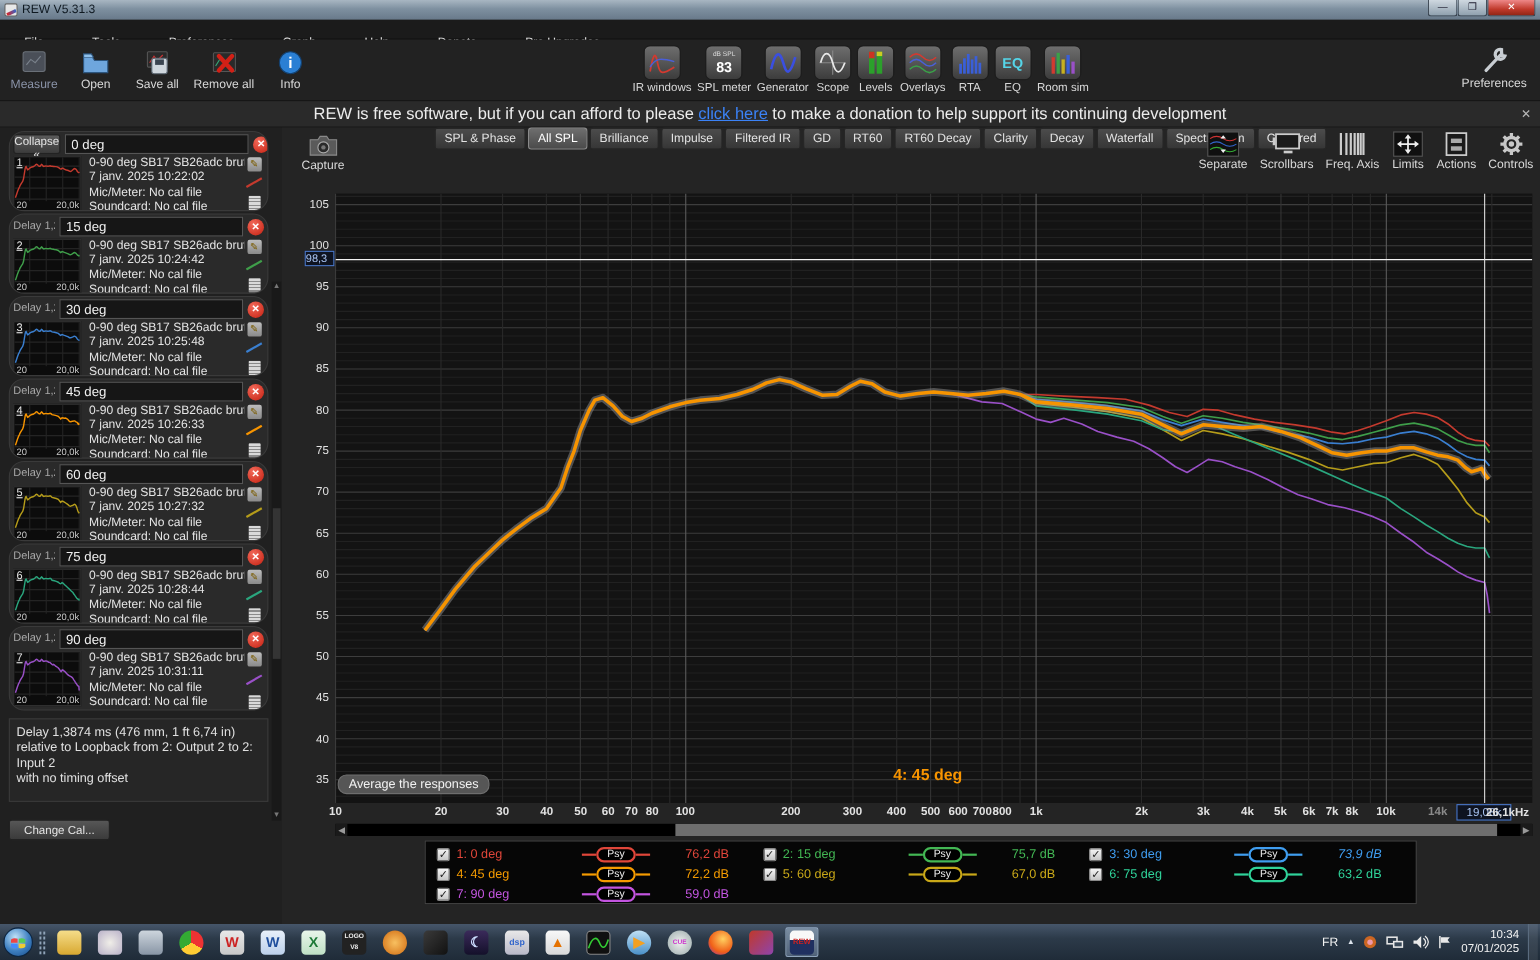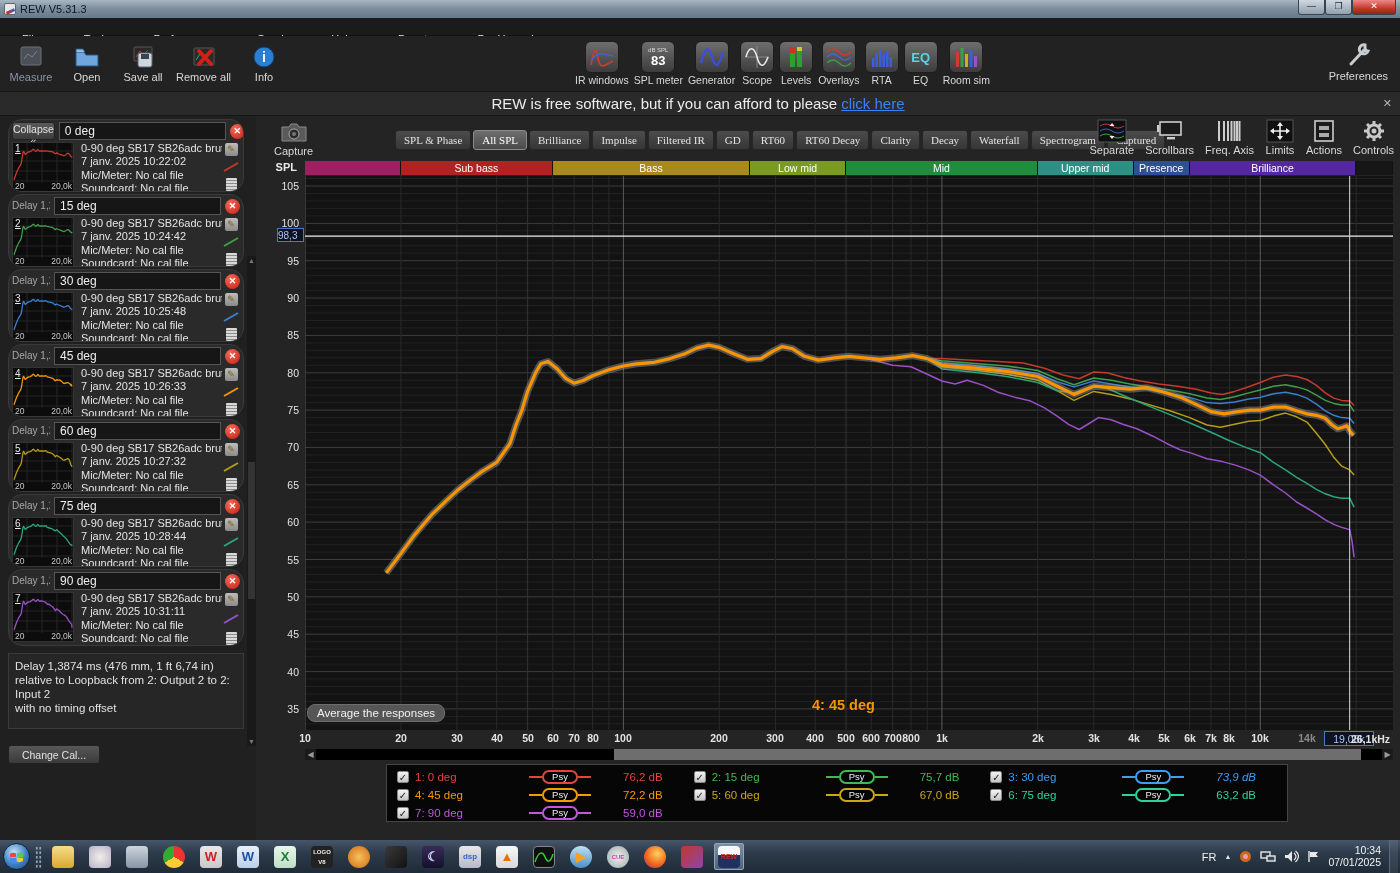--- a/index.html
+++ b/index.html
@@ -79,21 +79,21 @@
   .change-cal { margin-top:16px; width:92px; height:19px; background:linear-gradient(#575757,#3a3a3a);
     border:1px solid #222; border-radius:3px; color:#e2e2e2; font-size:10.5px; }
   .side-scroll { position:absolute; right:0; top:140px; width:9px; height:490px; background:#191919; }
   .ss-arrow { color:#777; font-size:7px; text-align:center; line-height:9px; }
   .ss-thumb { position:absolute; top:42%; left:1px; width:7px; height:28%; background:#343434; }
 
   
   .graph-panel { flex:1; position:relative; background:#242424; }
   .capture { position:absolute; left:18px; top:5px; display:flex; flex-direction:column; align-items:center;
     gap:2px; color:#d8d8d8; font-size:11px; }
-  .tabs { position:absolute; left:139px; top:14px; display:flex; gap:2px;font-family:Liberation Serif, serif; }
+  .tabs { position:absolute; left:139px; top:0; display:flex; gap:2px; }
   .tab { height:20px; padding:0 8px; background:linear-gradient(#4c4c4c,#363636); border:1px solid #262626;
     border-radius:3px; color:#e2e2e2; font-size:11px; line-height:18px; }
   .tab.active { background:linear-gradient(#6e6e6e,#4a4a4a); border-color:#8a8a8a; color:#fff; }
   .gcontrols { position:absolute; right:6px; top:3px; display:flex; gap:11px; }
   .gctl { display:flex; flex-direction:column; align-items:center; gap:1px; color:#d8d8d8; font-size:11px; }
   .band-row { position:absolute; top:45px; left:0; right:0; height:14px; display:flex; }
   .spl-corner { width:46px; text-align:right; padding-right:5px; color:#e8e8e8; font-size:11px; font-weight:bold; }
   .bands { display:flex; width:1088px; margin-left:3px; }
   .band-seg { height:14px; color:#fff; font-size:10.5px; text-align:center; line-height:14px;
     border-right:1px solid #111; overflow:hidden; }
@@ -318,20 +318,21 @@
       <svg width="26" height="26">
           <path d="M20 3 a4.5 4.5 0 1 0 3 6 l-2.5-0.5 -0.5-3 z M19 8 L6 22" stroke="#c8cdd2" stroke-width="3" fill="none" stroke-linecap="round"></path>
         </svg>
       <span>Preferences</span>
     </div>
   </div>
 
   <div class="donationbar">
     <span>REW is free software, but if you can afford to please</span>
     <a>click here</a>
+    <span>to make a donation to help support its continuing development</span>
     <span class="don-close">✕</span>
   </div>
 
   <div class="main">
 
     <div class="sidebar">
       <div id="measList">
           <div class="meas-card">
             <div class="m-top">
               <button class="collapse-btn">Collapse «</button>
@@ -678,34 +679,20 @@
               <g stroke="#c8c8c8" stroke-width="3">
                 <circle cx="15" cy="12" r="6" fill="none"></circle>
                 <path d="M15 2 V6 M15 18 V22 M5 12 H9 M21 12 H25 M8 5 l2.8 2.8 M19.2 16.2 L22 19 M22 5 l-2.8 2.8 M10.8 16.2 L8 19"></path>
               </g>
               <circle cx="15" cy="12" r="2.5" fill="#c8c8c8"></circle>
             </svg>
           <span>Controls</span>
         </div>
       </div>
 
-      <div class="band-row">
-        <span class="spl-corner">SPL</span>
-        <div class="bands" id="bands">
-            <div class="band-seg" style="width: 95.9px; background: rgb(158, 32, 98);"></div>
-            <div class="band-seg" style="width: 151.9px; background: rgb(178, 34, 34);">Sub bass</div>
-            <div class="band-seg" style="width: 197.4px; background: rgb(168, 137, 28);">Bass</div>
-            <div class="band-seg" style="width: 95.9px; background: rgb(122, 154, 34);">Low mid</div>
-            <div class="band-seg" style="width: 191.7px; background: rgb(31, 140, 62);">Mid</div>
-            <div class="band-seg" style="width: 95.9px; background: rgb(46, 143, 133);">Upper mid</div>
-            <div class="band-seg" style="width: 56.1px; background: rgb(45, 79, 150);">Presence</div>
-            <div class="band-seg" style="width: 166.5px; background: rgb(85, 39, 160);">Brilliance</div>
-            <div class="band-seg" style="width: 36.8px; background: rgb(22, 22, 22);"></div>
-          </div>
-      </div>
 
       <div class="plot-wrap">
         <svg id="plotSvg" width="1088" height="554">
             <line x1="0" x2="1088" y1="547.8" y2="547.8" stroke="#212121" stroke-width="1"></line>
             <line x1="0" x2="1088" y1="540.4" y2="540.4" stroke="#212121" stroke-width="1"></line>
             <line x1="0" x2="1088" y1="532.9" y2="532.9" stroke="#3d3d3d" stroke-width="1"></line>
             <line x1="0" x2="1088" y1="525.4" y2="525.4" stroke="#212121" stroke-width="1"></line>
             <line x1="0" x2="1088" y1="518.0" y2="518.0" stroke="#212121" stroke-width="1"></line>
             <line x1="0" x2="1088" y1="510.5" y2="510.5" stroke="#212121" stroke-width="1"></line>
             <line x1="0" x2="1088" y1="503.0" y2="503.0" stroke="#212121" stroke-width="1"></line>

